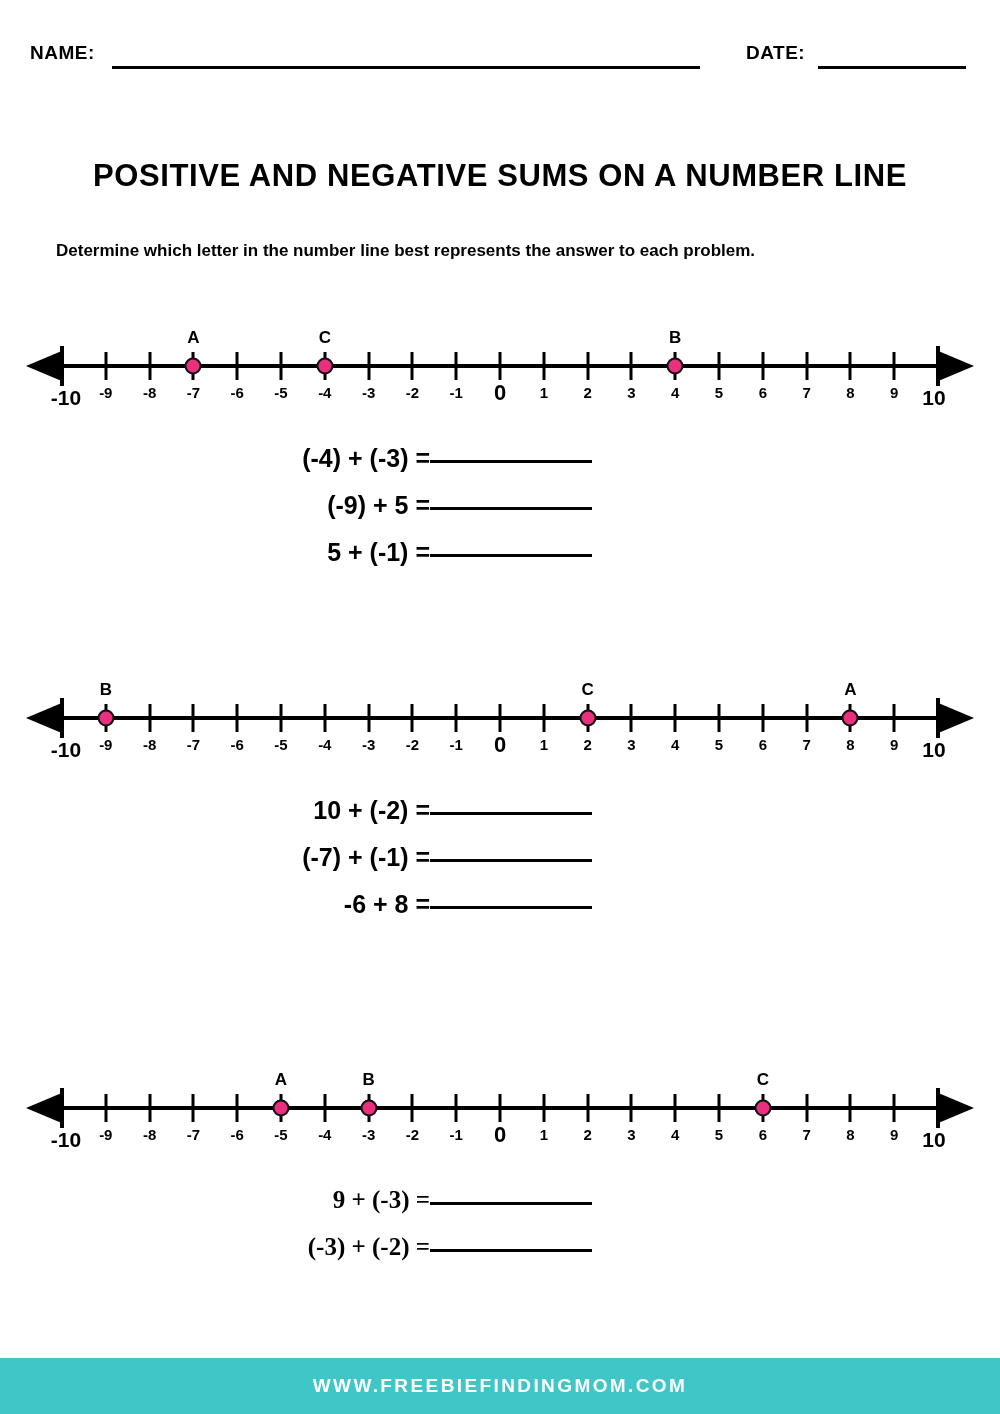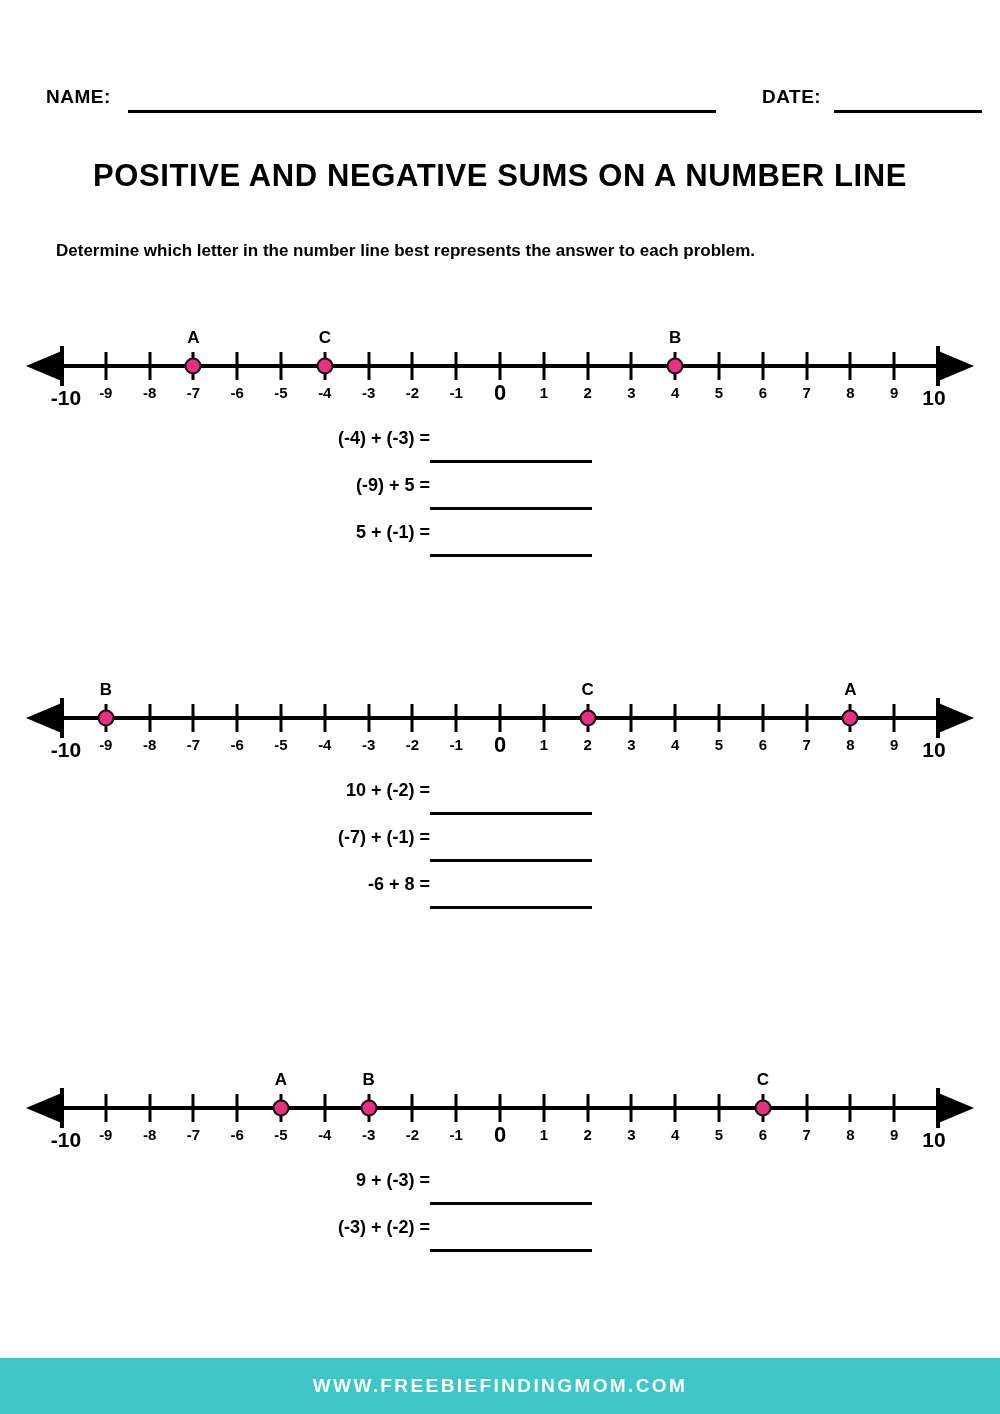--- a/index.html
+++ b/index.html
@@ -13,24 +13,23 @@
     font-family: "Liberation Sans", sans-serif;
     color: #000000;
     position: relative;
     overflow: hidden;
   }
 
   
   .header {
     position: absolute;
     top: 42px;
-    left: 16px;
+    left: 0;
     width: 861px;
     height: 40px;
-    margin-top: 44px;
   }
   .name-label {
     position: absolute;
     left: 30px;
     top: 0;
     font-size: 19px;
     font-weight: bold;
     letter-spacing: 0.5px;
   }
   .name-rule {
@@ -176,22 +175,22 @@
     width: 1000px;
   }
   .problem {
     position: relative;
     height: 47px;
     width: 1000px;
   }
   .prob-expr {
     position: absolute;
     right: 570px;
-    top: 4px;
-    font-size: 18px;
+    top: 20px;
+    font-size: 25px;
     font-weight: bold;
     white-space: nowrap;
     text-align: right;
   }
   .prob-blank {
     position: absolute;
     left: 430px;
     top: 36px;
     width: 162px;
     height: 3px;
@@ -418,21 +417,21 @@
         <div class="tick end" style="left: 938px;"></div>
         <div class="tick-label endnum" style="left: 934px;">10</div>
         <div class="point" style="left: 281px;"></div>
         <div class="point-label" style="left: 281px;">A</div>
         <div class="point" style="left: 368.6px;"></div>
         <div class="point-label" style="left: 368.6px;">B</div>
         <div class="point" style="left: 762.8px;"></div>
         <div class="point-label" style="left: 762.8px;">C</div>
       </div>
     </div>
-    <div class="problems" style="top: 1166px;">
+    <div class="problems" style="top: 1166px; font-family: Liberation Serif, serif;">
       <div class="problem">
         <div class="prob-expr">9 + (-3) =</div>
         <div class="prob-blank"></div>
       </div>
       <div class="problem">
         <div class="prob-expr">(-3) + (-2) =</div>
         <div class="prob-blank"></div>
       </div>
     </div>
   </div>

